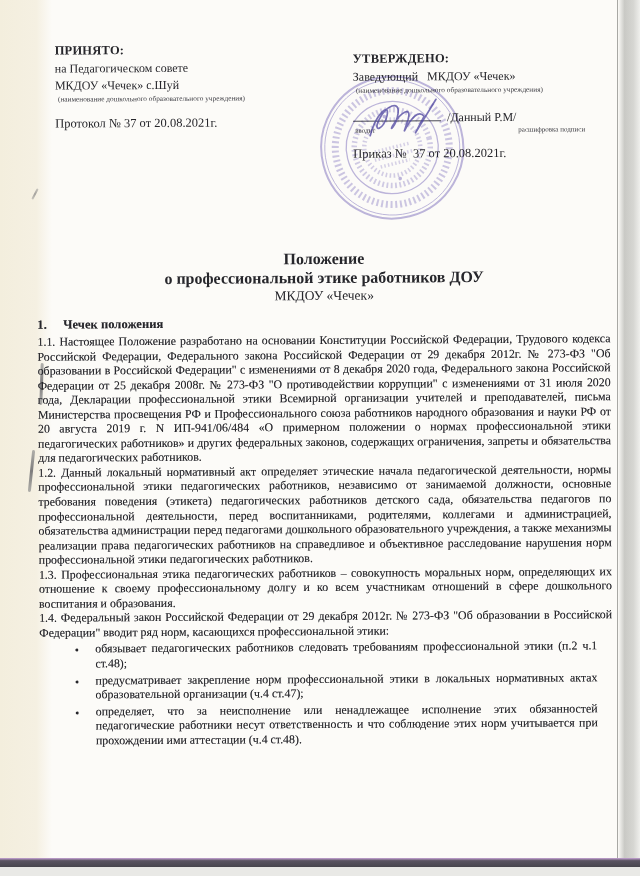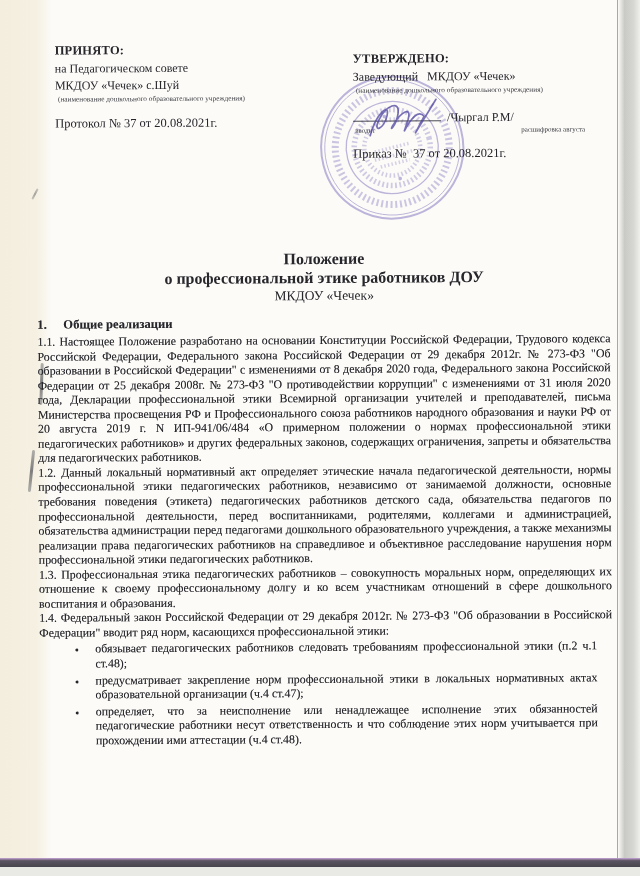--- a/index.html
+++ b/index.html
@@ -87,24 +87,24 @@
       <div class="hdr-line">на Педагогическом совете</div>
       <div class="hdr-line" style="margin-bottom:1px">МКДОУ «Чечек» с.Шуй</div>
       <div class="hdr-caption">(наименование дошкольного образовательного учреждения)</div>
       <div class="hdr-doc">Протокол № 37 от 20.08.2021г.</div>
     </div>
 
     <div class="approved">
       <div class="hdr-title">УТВЕРЖДЕНО:</div>
       <div class="hdr-line" style="margin-bottom:1px">Заведующий&nbsp;&nbsp; МКДОУ «Чечек»</div>
       <div class="hdr-caption" style="margin-bottom:16px">(наименование дошкольного образовательного учреждения)</div>
-      <div class="sig-row"><span class="sig-line"></span><span>/Чыргал Р.М/</span></div>
+      <div class="sig-row"><span class="sig-line"></span><span>/Данный Р.М/</span></div>
       <div class="sig-captions">
         <span>вводит</span>
-        <span>расшифровка августа</span>
+        <span>расшифровка подписи</span>
       </div>
       <div class="hdr-doc">Приказ №&nbsp; 37 от 20.08.2021г.</div>
     </div>
 
     <svg class="stamp" width="152" height="152" viewBox="0 0 152 152">
       <g transform="rotate(-14 76 76)" fill="none" stroke="#8073bd">
         <circle cx="76" cy="76" r="71" stroke-width="2"></circle>
         <circle cx="76" cy="76" r="67.5" stroke-width="0.9"></circle>
         <circle cx="76" cy="76" r="57" stroke-width="7" stroke-dasharray="2 2.7" opacity="0.75"></circle>
         <circle cx="76" cy="76" r="46" stroke-width="1.3"></circle>
@@ -121,21 +121,21 @@
     </svg>
 
     <div class="doc-title">
       <div class="t1">Положение</div>
       <div class="t2">о профессиональной этике работников ДОУ</div>
       <div class="t3">МКДОУ «Чечек»</div>
     </div>
 
     <div class="body-text">
       <div class="sec-heading">
-        <span class="num">1.</span><span>Общие реализации</span>
+        <span class="num">1.</span><span>Чечек положения</span>
       </div>
       <p>1.1. Настоящее Положение разработано на основании Конституции Российской Федерации, Трудового кодекса Российской Федерации, Федерального закона Российской Федерации от 29 декабря 2012г. № 273-ФЗ "Об образовании в Российской Федерации" с изменениями от 8 декабря 2020 года, Федерального закона Российской Федерации от 25 декабря 2008г. № 273-ФЗ "О противодействии коррупции" с изменениями от 31 июля 2020 года, Декларации профессиональной этики Всемирной организации учителей и преподавателей, письма Министерства просвещения РФ и Профессионального союза работников народного образования и науки РФ от 20 августа 2019 г. N ИП-941/06/484 «О примерном положении о нормах профессиональной этики педагогических работников» и других федеральных законов, содержащих ограничения, запреты и обязательства для педагогических работников.</p>
       <p>1.2. Данный локальный нормативный акт определяет этические начала педагогической деятельности, нормы профессиональной этики педагогических работников, независимо от занимаемой должности, основные требования поведения (этикета) педагогических работников детского сада, обязательства педагогов по профессиональной деятельности, перед воспитанниками, родителями, коллегами и администрацией, обязательства администрации перед педагогами дошкольного образовательного учреждения, а также механизмы реализации права педагогических работников на справедливое и объективное расследование нарушения норм профессиональной этики педагогических работников.</p>
       <p>1.3. Профессиональная этика педагогических работников – совокупность моральных норм, определяющих их отношение к своему профессиональному долгу и ко всем участникам отношений в сфере дошкольного воспитания и образования.</p>
       <p>1.4. Федеральный закон Российской Федерации от 29 декабря 2012г. № 273-ФЗ "Об образовании в Российской Федерации" вводит ряд норм, касающихся профессиональной этики:</p>
       <ul class="norms">
         <li>обязывает педагогических работников следовать требованиям профессиональной этики (п.2 ч.1 ст.48);</li>
         <li>предусматривает закрепление норм профессиональной этики в локальных нормативных актах образовательной организации (ч.4 ст.47);</li>
         <li>определяет, что за неисполнение или ненадлежащее исполнение этих обязанностей педагогические работники несут ответственность и что соблюдение этих норм учитывается при прохождении ими аттестации (ч.4 ст.48).</li>
       </ul>

